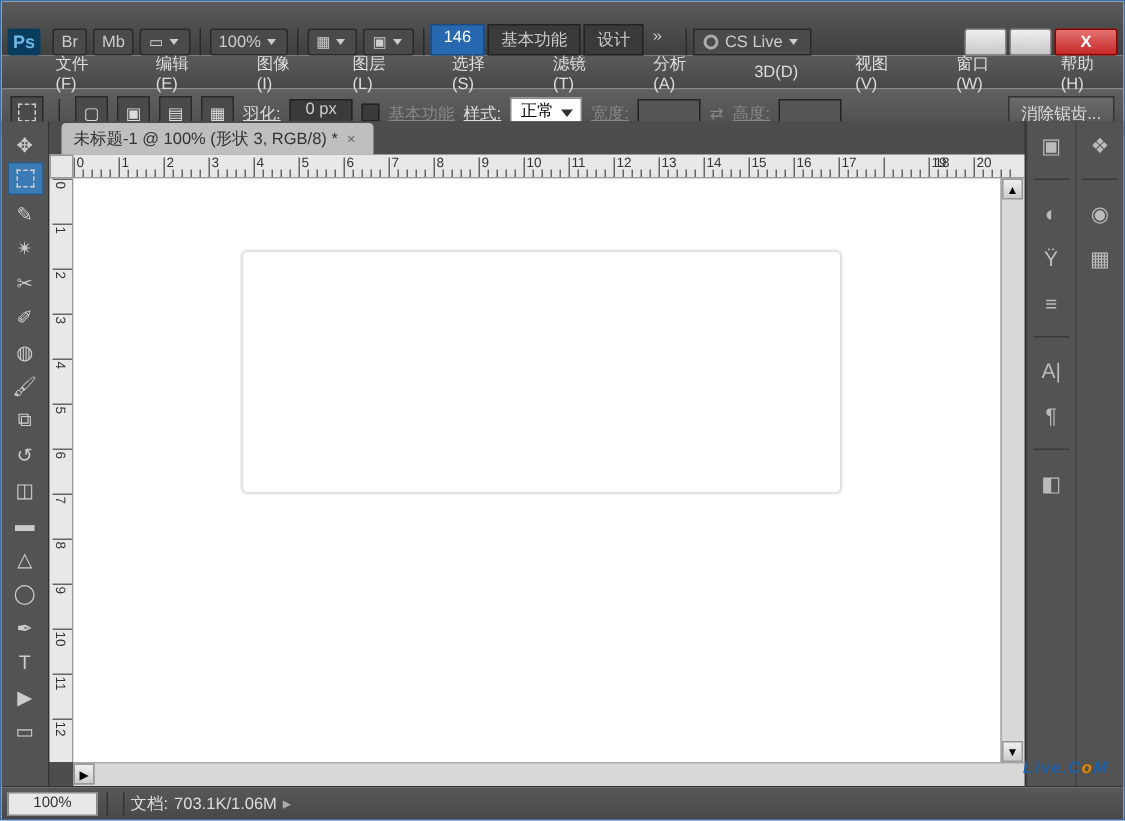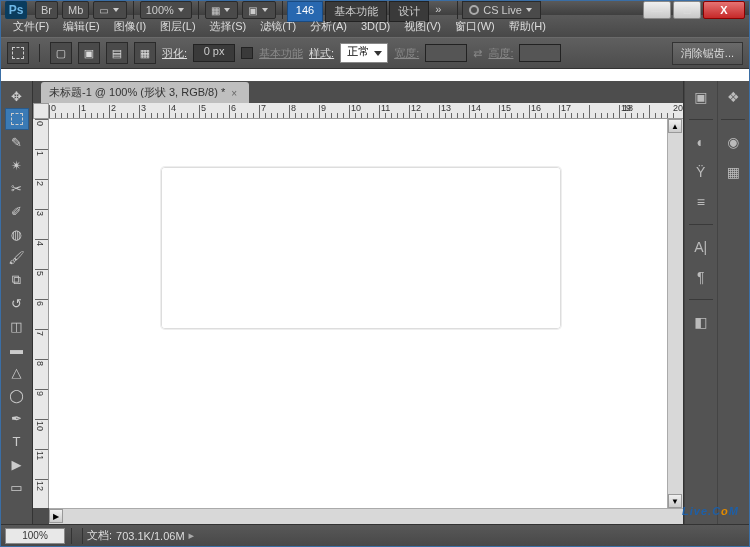--- a/index.html
+++ b/index.html
@@ -1,34 +1,34 @@
 <!DOCTYPE html>
 <html><head>
 <meta charset="utf-8">
 <style>
 *{box-sizing:border-box;margin:0;padding:0;font-family:"Microsoft YaHei",Tahoma,sans-serif;font-size:11px;}
 body{width:750px;height:547px;background:#fff;border:1px solid #3a6ea5;overflow:hidden;position:relative;}
-.titlebar{height:14px;background:linear-gradient(#5a5a5a,#3f3f3f);display:flex;align-items:flex-start;padding:0 4px;color:#ddd;}
+.titlebar{height:36px;background:linear-gradient(#5a5a5a,#3f3f3f);display:flex;align-items:flex-end;padding:0 4px;color:#ddd;}
 .ps-logo{width:22px;height:18px;background:#0a3c5e;color:#6fb7e6;display:flex;align-items:center;justify-content:center;font-weight:bold;font-size:12px;border-radius:2px;margin-right:6px;}
 .tb-btn{height:18px;padding:0 5px;margin:0 2px;background:#4a4a4a;border:1px solid #2a2a2a;border-radius:2px;display:flex;align-items:center;color:#ccc;font-size:10px;}
 .tb-sep{width:1px;height:18px;background:#2a2a2a;margin:0 4px;}
 .tb-drop{width:10px;height:10px;margin-left:2px;position:relative;}
 .tb-drop::after{content:"";position:absolute;top:3px;left:2px;border-left:3px solid transparent;border-right:3px solid transparent;border-top:4px solid #ccc;}
 .spacer{flex:1;}
 .workspace-tabs{display:flex;gap:2px;margin-right:8px;}
 .ws-tab{padding:2px 8px;background:#3a3a3a;border:1px solid #222;color:#ccc;font-size:11px;}
 .ws-tab.active{background:#2868b0;border-color:#1a4a80;color:#fff;}
 .ws-more{padding:2px 4px;color:#ccc;}
 .cslive{display:flex;align-items:center;padding:2px 6px;background:#4a4a4a;border:1px solid #2a2a2a;color:#ccc;margin-right:6px;}
 .cslive-ring{width:10px;height:10px;border:2px solid #aaa;border-radius:50%;margin-right:4px;}
 .win-btns{display:flex;gap:2px;}
 .win-btn{width:28px;height:18px;background:linear-gradient(#f0f0f0,#c8c8c8);border:1px solid #888;border-radius:2px;display:flex;align-items:center;justify-content:center;}
 .win-close{background:linear-gradient(#e57373,#c62828);border-color:#8b0000;color:#fff;font-weight:bold;width:42px;}
 .menubar{height:22px;background:linear-gradient(#5a5a5a,#484848);display:flex;align-items:center;padding:0 6px;color:#ddd;gap:2px;}
-.menu-item{padding:2px 6px;cursor:default;}
+.menu-item{padding:2px 6px;cursor:default;margin-left:24px;}
 .options-bar{height:32px;background:linear-gradient(#5f5f5f,#4d4d4d);border-top:1px solid #6a6a6a;border-bottom:1px solid #333;display:flex;align-items:center;padding:0 6px;color:#ddd;gap:6px;}
 .opt-box{width:22px;height:22px;background:#4a4a4a;border:1px solid #2a2a2a;display:flex;align-items:center;justify-content:center;}
 .sel-icon{width:12px;height:12px;border:1px dashed #ccc;}
 .opt-lbl{color:#ddd;text-decoration:underline;}
 .opt-input{width:42px;height:18px;background:#3a3a3a;border:1px solid #222;color:#ccc;text-align:center;}
 .opt-select{height:20px;background:#fff;border:1px solid #888;padding:0 18px 0 6px;color:#000;position:relative;}
 .opt-select::after{content:"";position:absolute;right:5px;top:7px;border-left:4px solid transparent;border-right:4px solid transparent;border-top:5px solid #333;}
 .opt-checkbox{width:12px;height:12px;background:#3a3a3a;border:1px solid #222;}
 .adjust-btn{padding:3px 8px;background:linear-gradient(#6a6a6a,#555);border:1px solid #333;color:#ddd;margin-left:auto;}
 .workspace{position:absolute;top:80px;bottom:22px;left:0;right:0;display:flex;background:#4d4d4d;}
@@ -299,21 +299,21 @@
           <div class="tick" style="left: 552px;"></div>
           <div class="tick" style="left: 558px;"></div>
           <div class="tick" style="left: 564px;"></div>
           <div class="tick major" style="left: 570px;"></div>
           <div class="lbl" style="left: 572px;">19</div>
           <div class="tick" style="left: 576px;"></div>
           <div class="tick" style="left: 582px;"></div>
           <div class="tick" style="left: 588px;"></div>
           <div class="tick" style="left: 594px;"></div>
           <div class="tick major" style="left: 600px;"></div>
-          <div class="lbl" style="left: 624px;">20</div>
+          <div class="lbl" style="left: 602px;">20</div>
           <div class="tick" style="left: 606px;"></div>
           <div class="tick" style="left: 612px;"></div>
           <div class="tick" style="left: 618px;"></div>
           <div class="tick" style="left: 624px;"></div>
         </div>
     </div>
     <div class="doc-body">
       <div class="ruler-v" id="ruler-v">
           <div class="tick major" style="top: 0px;"></div>
           <div class="lbl" style="top: 2px;">0</div>

